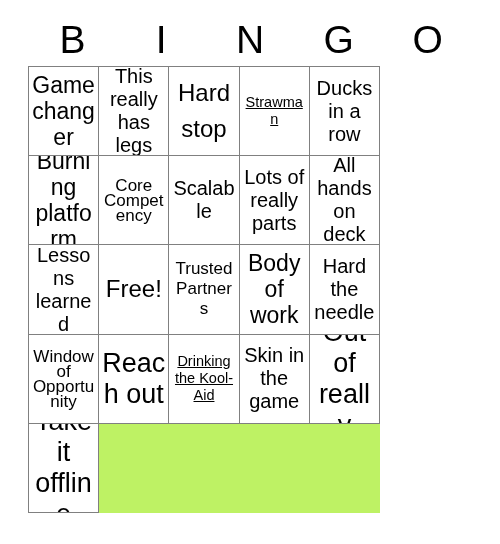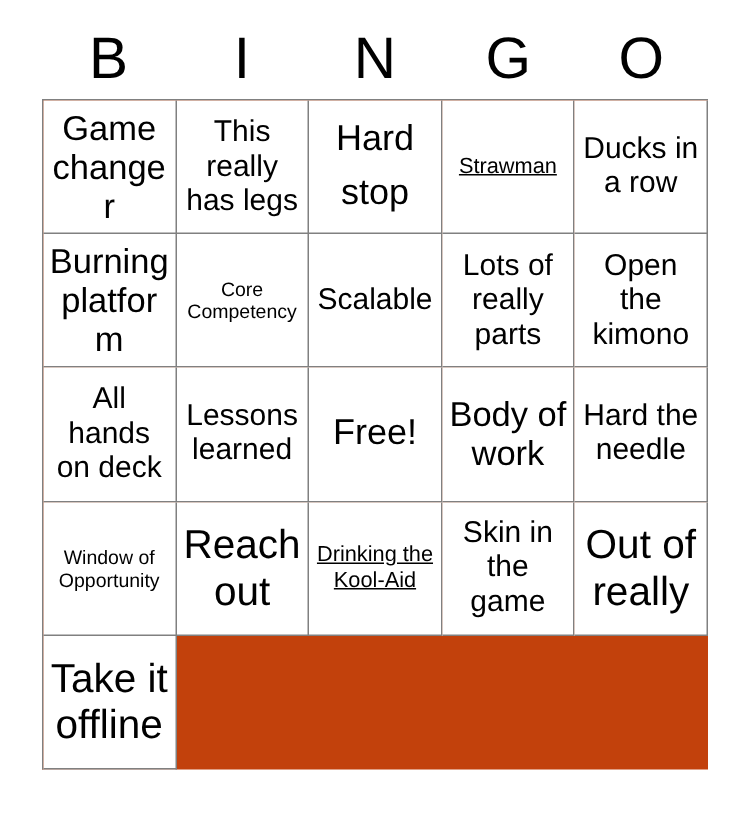--- a/index.html
+++ b/index.html
@@ -38,29 +38,29 @@
     font-weight: 400;
     letter-spacing: 0px;
     color: #000000;
     user-select: none;
   }
   
   #bingo-grid {
     position: absolute;
     left: 28px;
     top: 66px;
-    width: 444px;
+    width: 352px;
     height: 447px;
     display: grid;
     grid-template-columns: repeat(5, 1fr);
     grid-template-rows: repeat(5, 1fr);
     border-top: 1.5px solid #808080;
     border-left: 1.5px solid #808080;
     box-sizing: border-box;
-    background: #c2410c;
+    background: #bef264;
   }
   .cell {
     border-right: 1.5px solid #808080;
     border-bottom: 1.5px solid #808080;
     box-sizing: border-box;
     display: flex;
     align-items: center;
     justify-content: center;
     padding: 2px 3px;
     overflow: hidden;
@@ -75,21 +75,21 @@
     word-wrap: break-word;
     overflow-wrap: break-word;
   }
   
   .fs-xxl .cell-text { font-size: 24px; line-height: 36px; }
   .fs-xl  .cell-text { font-size: 27px; line-height: 31px; }
   .fs-lg  .cell-text { font-size: 23px; line-height: 26px; }
   .fs-md  .cell-text { font-size: 20px; line-height: 23px; }
   .fs-sm  .cell-text { font-size: 17px; line-height: 20px; }
   .fs-xs  .cell-text { font-size: 14.5px; line-height: 17px; text-decoration: underline; }
-  .fs-xxs .cell-text { font-size: 13px; line-height: 15px; }
+  .fs-xxs .cell-text { font-size: 17px; line-height: 15px; }
 </style>
 </head>
 <body>
 
 <div id="card">
 
   <div id="bingo-header">
     <div class="header-letter">B</div>
     <div class="header-letter">I</div>
     <div class="header-letter">N</div>
@@ -119,30 +119,30 @@
       <div class="cell fs-xxs">
         <span class="cell-text">Core Competency</span>
       </div>
       <div class="cell fs-md">
         <span class="cell-text">Scalable</span>
       </div>
       <div class="cell fs-md">
         <span class="cell-text">Lots of really parts</span>
       </div>
       <div class="cell fs-md">
-        <span class="cell-text">Open the kimono</span>
-      </div>
-      <div class="cell fs-md">
         <span class="cell-text">All hands on deck</span>
       </div>
       <div class="cell fs-md">
         <span class="cell-text">Lessons learned</span>
       </div>
       <div class="cell fs-xxl">
         <span class="cell-text">Free!</span>
+      </div>
+      <div class="cell fs-sm">
+        <span class="cell-text">Trusted Partners</span>
       </div>
       <div class="cell fs-lg">
         <span class="cell-text">Body of work</span>
       </div>
       <div class="cell fs-md">
         <span class="cell-text">Hard the needle</span>
       </div>
       <div class="cell fs-xxs">
         <span class="cell-text">Window of Opportunity</span>
       </div>

